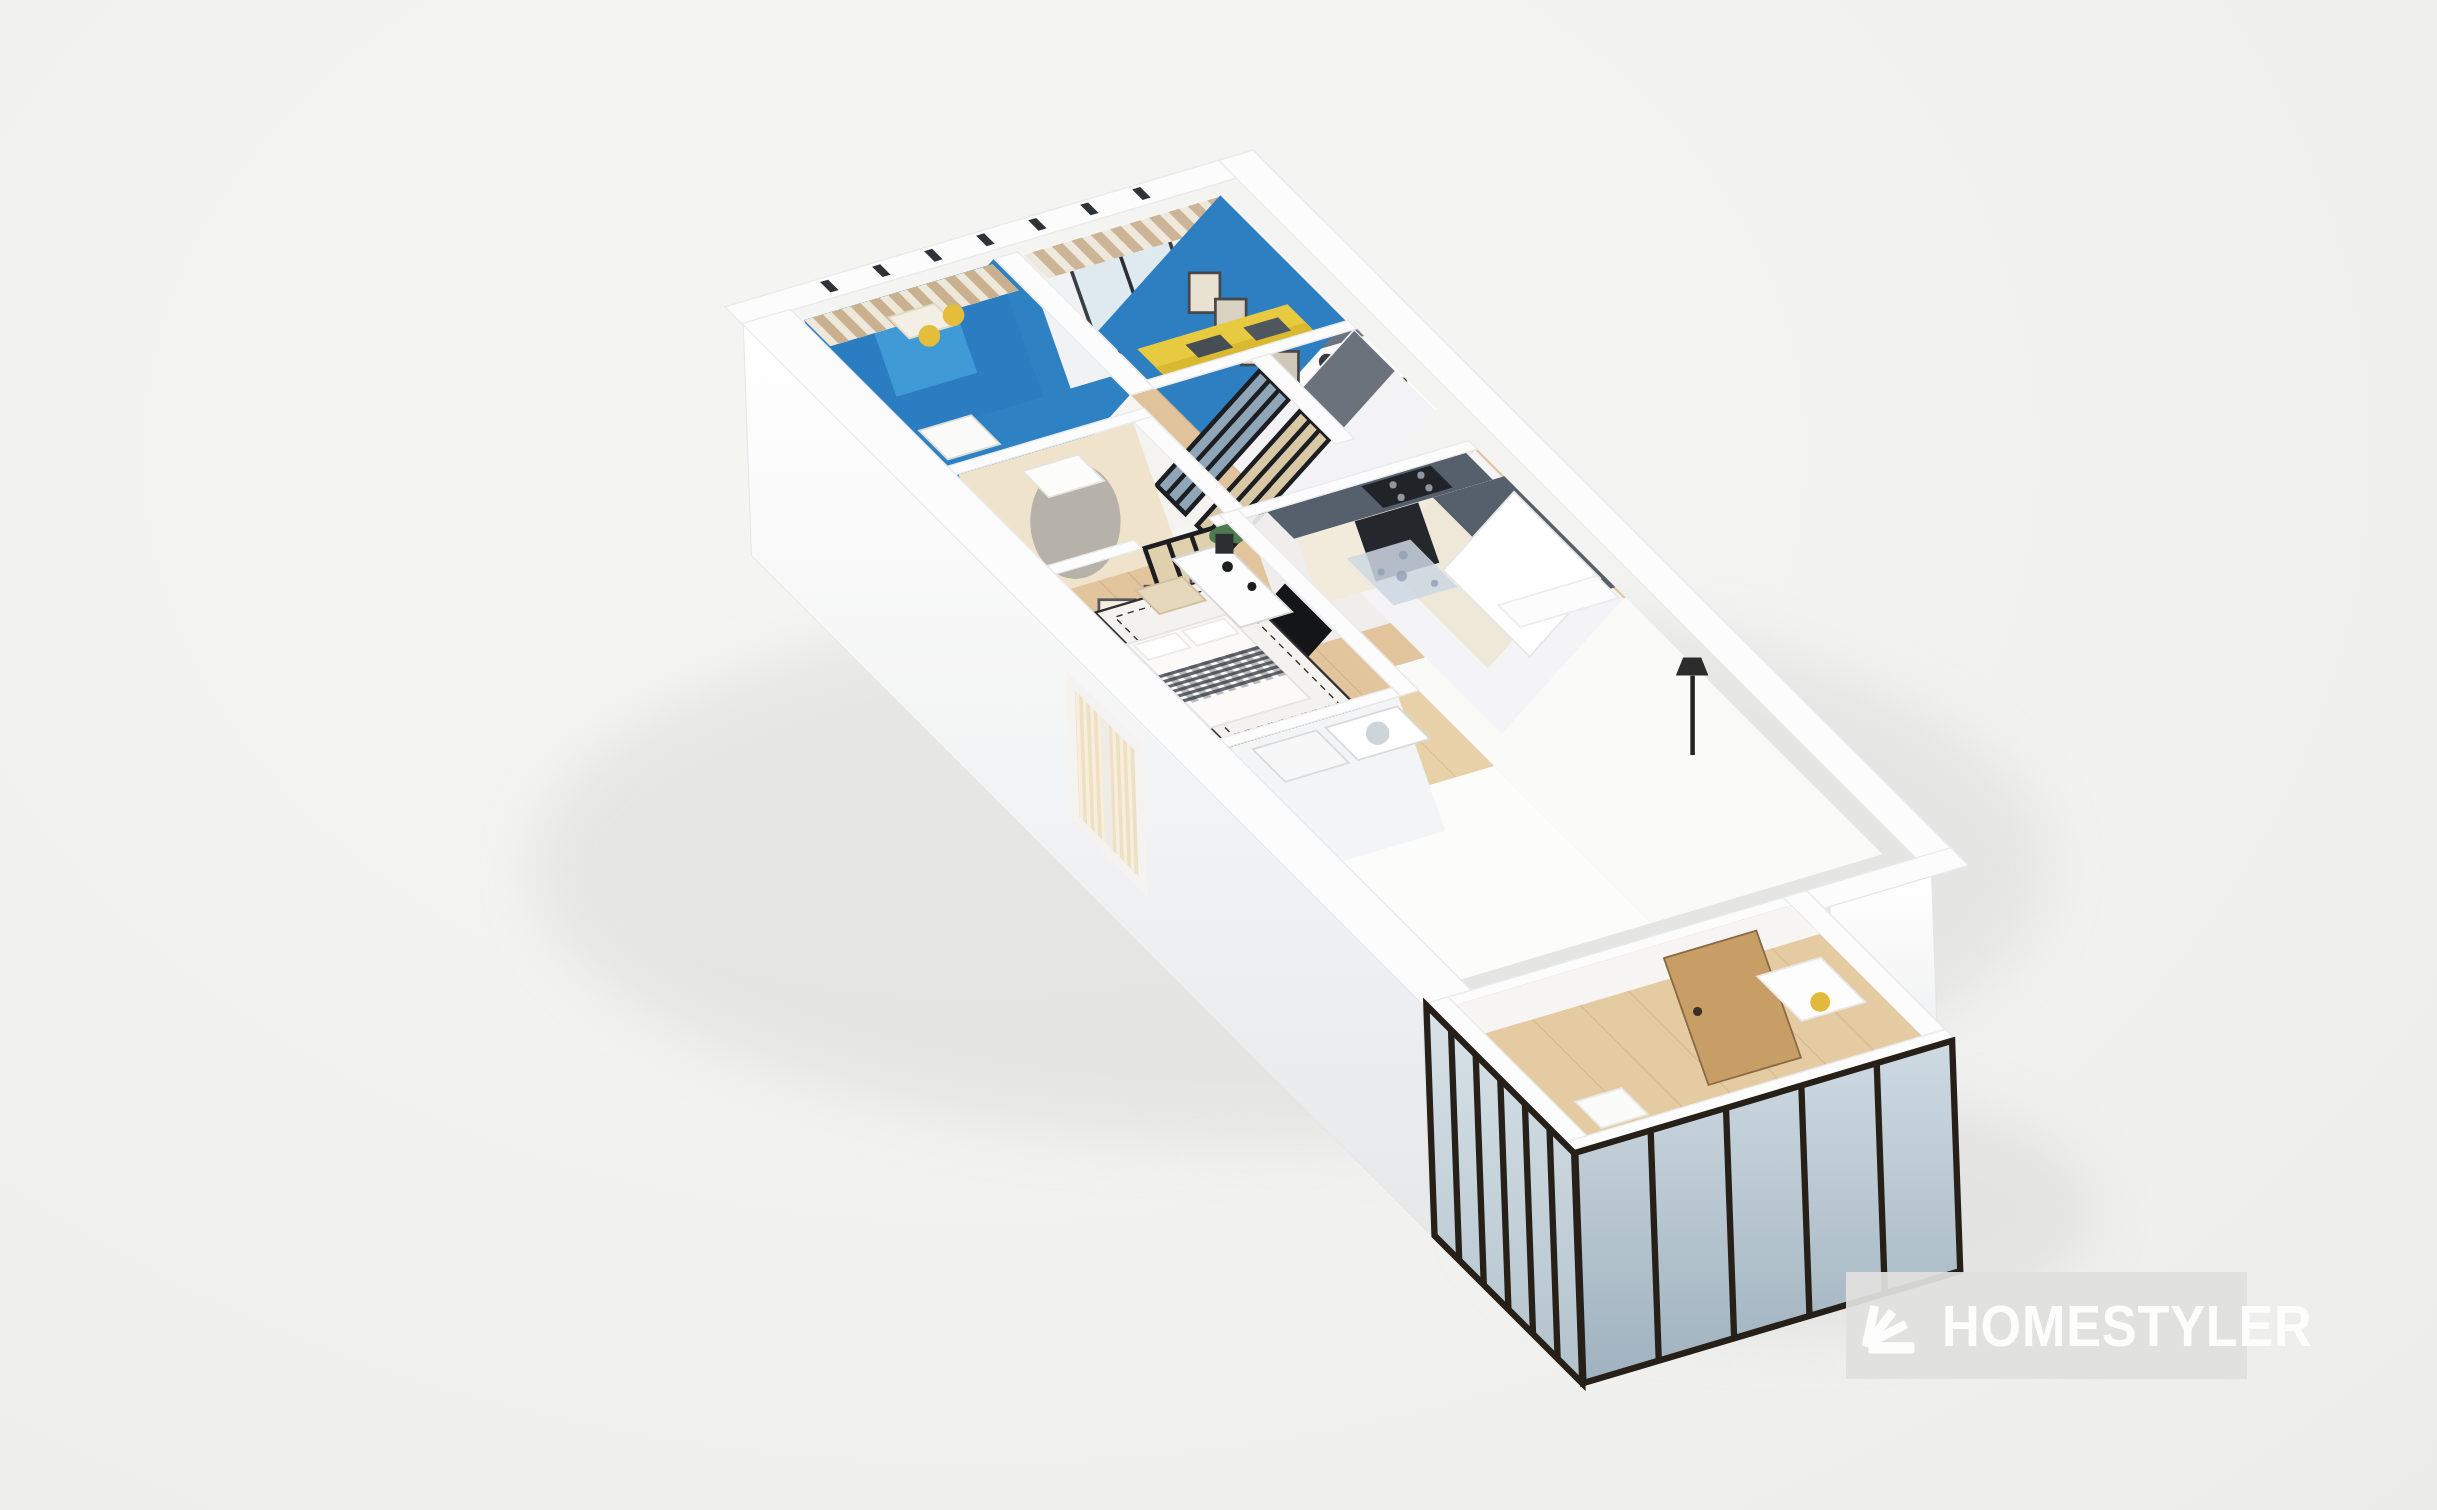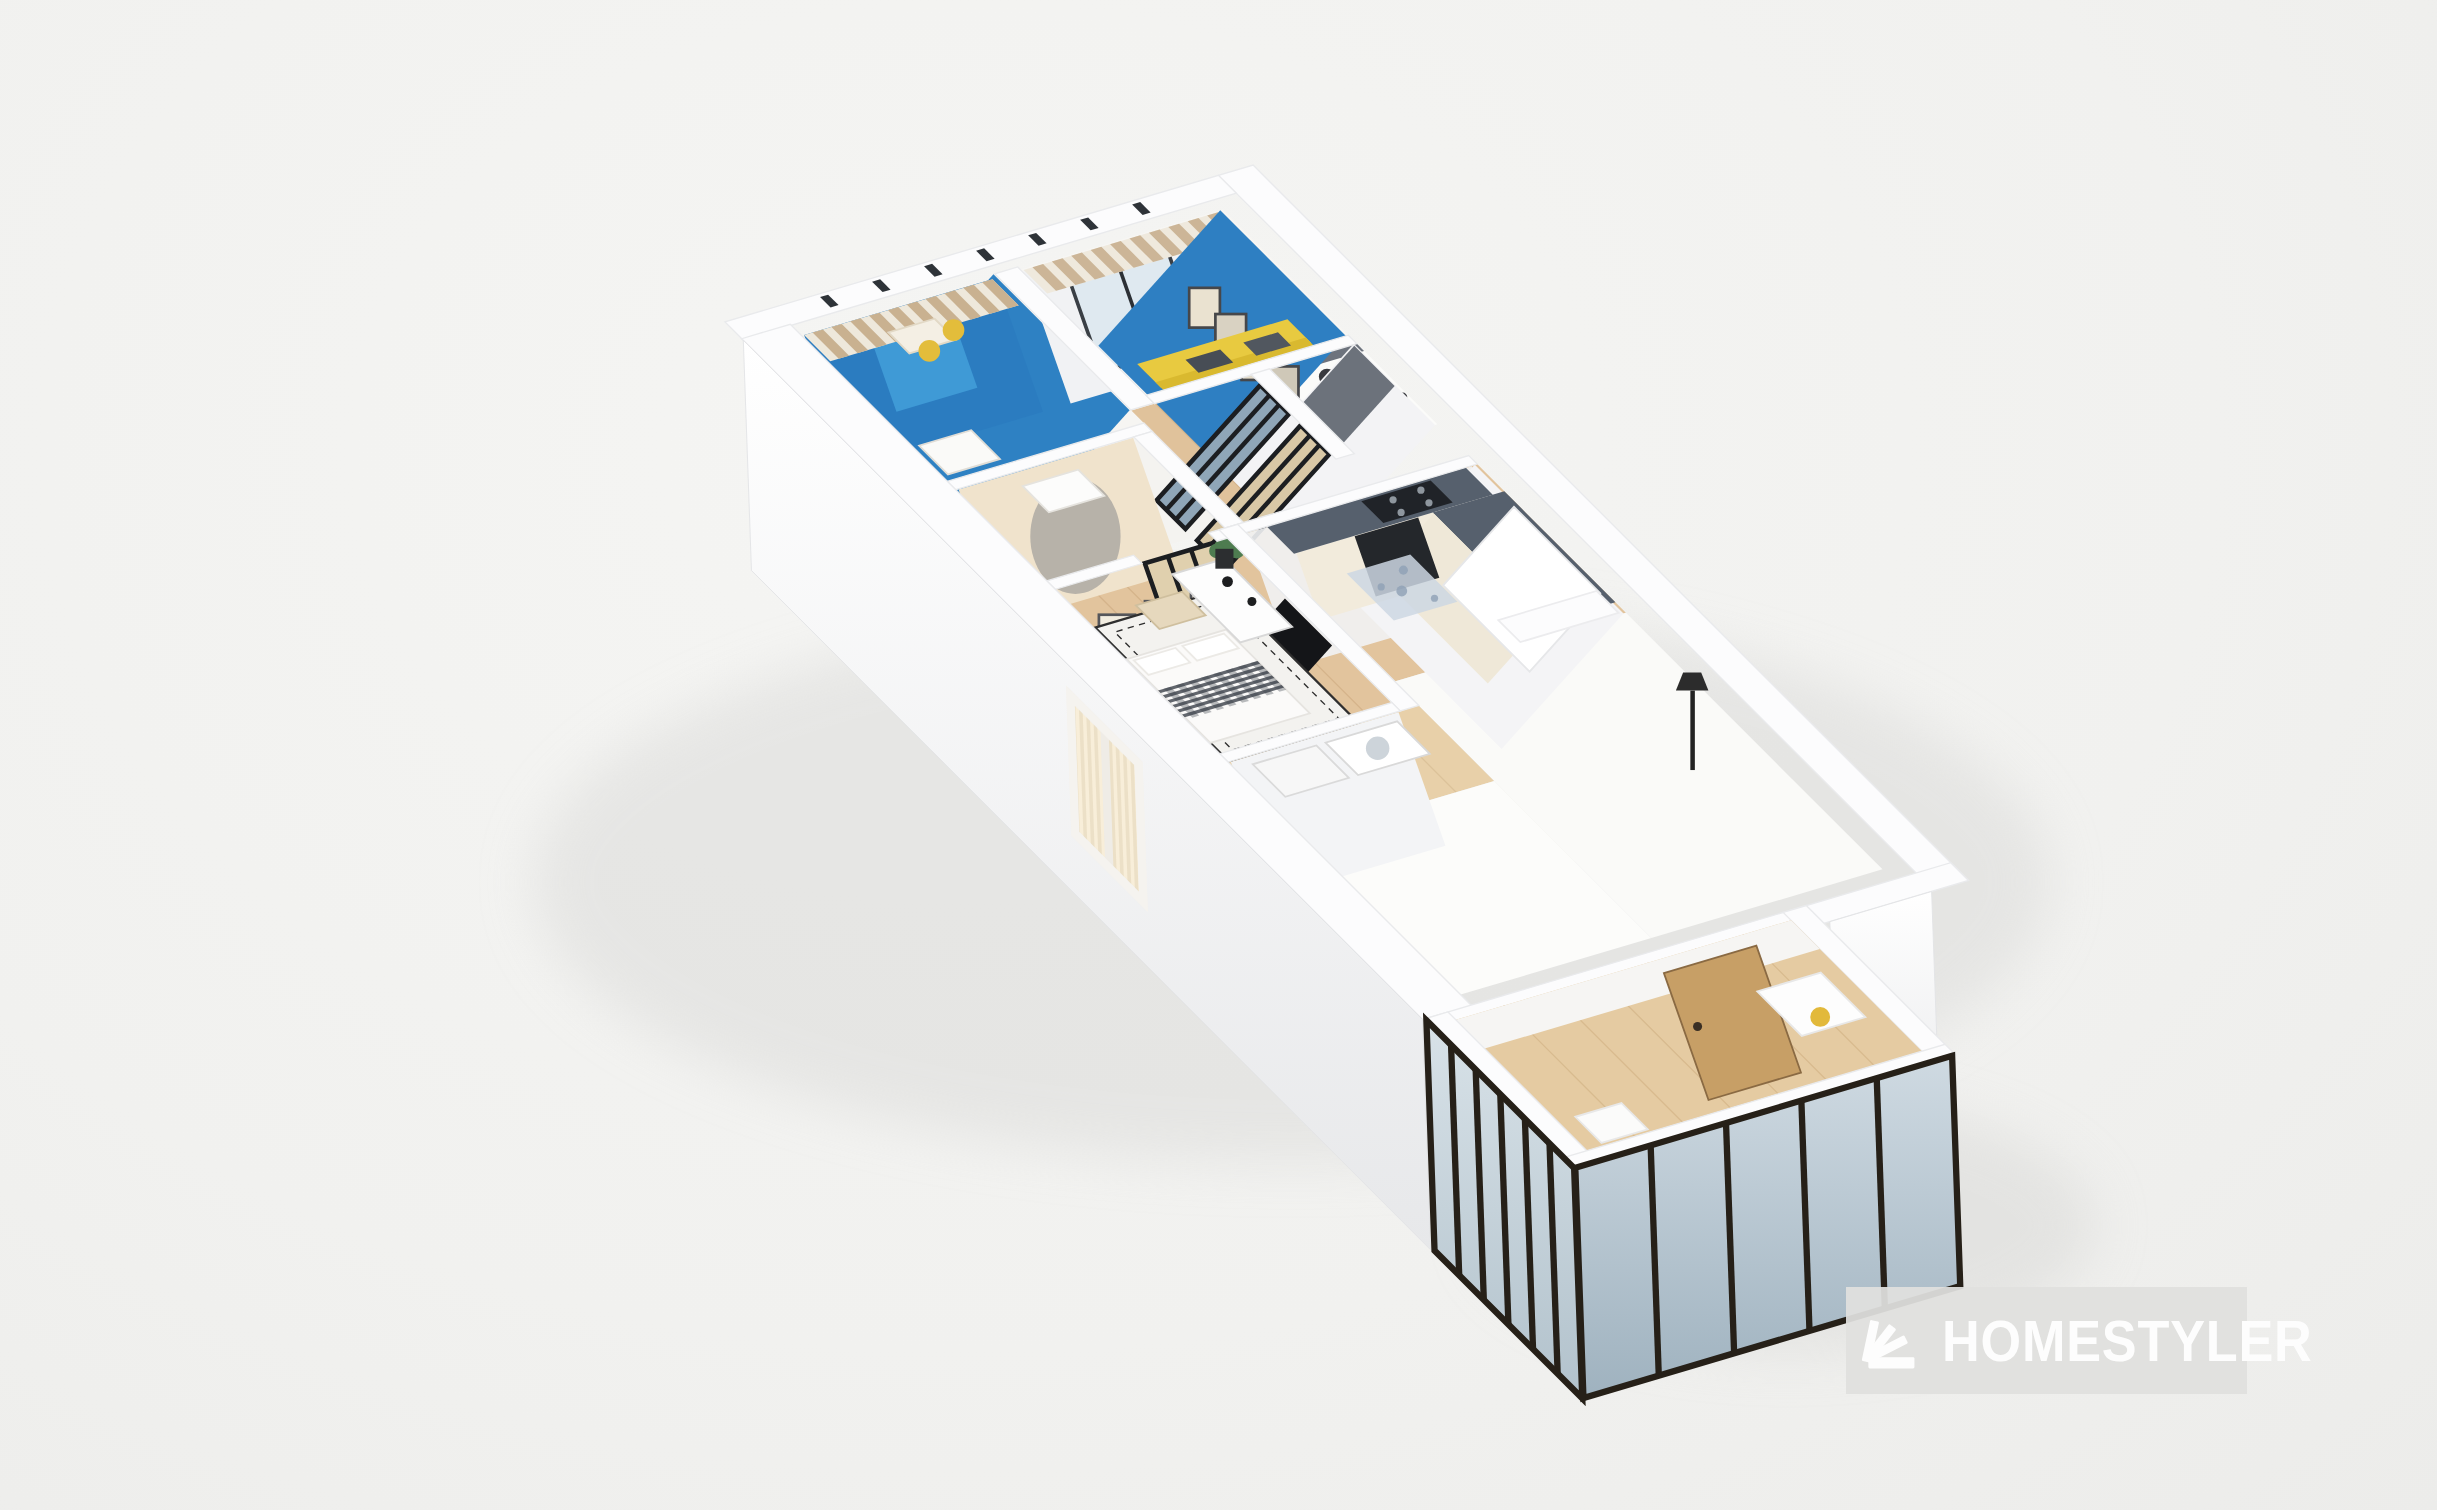--- a/index.html
+++ b/index.html
@@ -1,18 +1,18 @@
 <!DOCTYPE html>
 <html style="font-size:14.4px"><head>
 <meta charset="utf-8">
 <style>
   html,body{margin:0;padding:0;}
   body{width:2438px;height:1511px;font-family:"Liberation Sans",sans-serif;
        background:radial-gradient(ellipse at 40% 30%, #f5f5f3 0%, #f1f1ef 60%, #ececea 100%);overflow:hidden;}
-  .canvas{position:relative;width:2438px;height:1197px;margin-top:15px;}
+  .canvas{position:relative;width:2438px;height:1197px;}
   svg.scene{position:absolute;left:0;top:0;}
   .wm{position:absolute;left:1846px;top:1272px;width:401px;height:107px;background:#e1e1df;opacity:.93;
       display:flex;align-items:center;gap:14.4px;padding-left:14.4px;box-sizing:border-box;}
   .wm-text{color:#ffffff;font-weight:bold;font-size:58px;letter-spacing:0.9px;transform:scaleX(.9);
            transform-origin:left center;white-space:nowrap;user-select:none;}
   .wm-logo{flex:0 0 auto;}
 </style>
 </head>
 <body>
 

